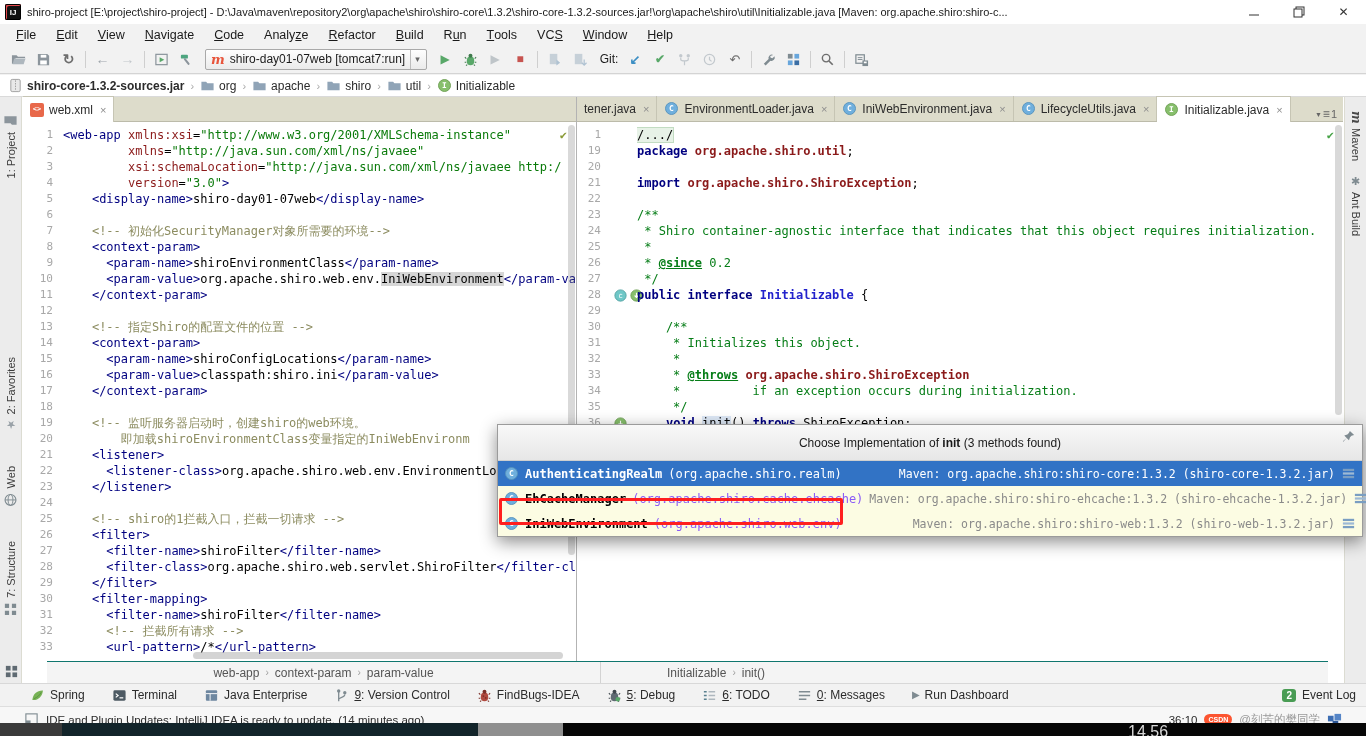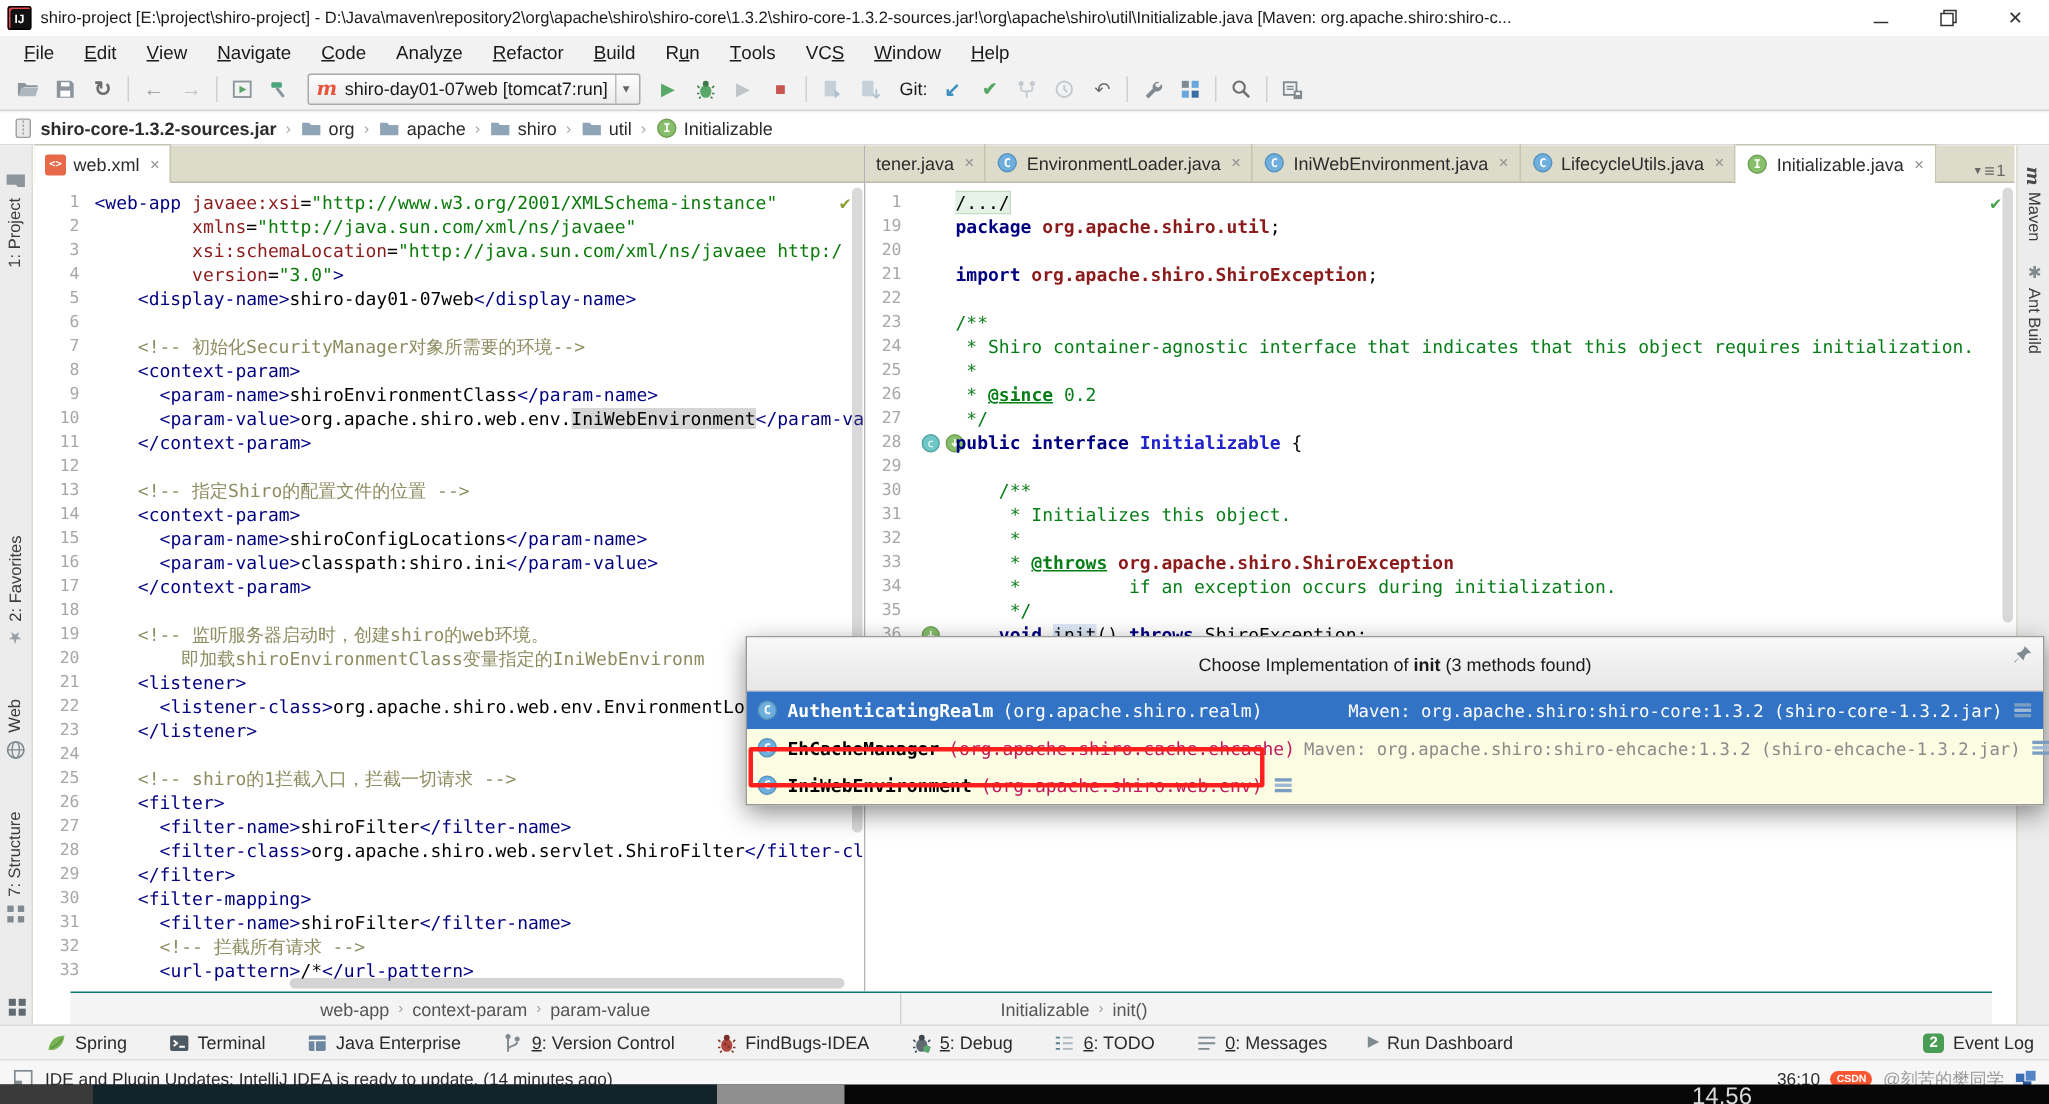--- a/index.html
+++ b/index.html
@@ -95,40 +95,40 @@
   
   #bottombar { position:absolute; top:683px; left:0; right:0; height:23px; background:#F2F2F2; border-top:1px solid #D8D8D8;
                display:flex; align-items:center; font-size:12px; color:#2B2B2B; padding:0 10px; }
   .bb-item { display:flex; align-items:center; gap:5px; margin-right:27px; white-space:nowrap; }
   .bb-item:first-child { margin-left:20px; }
   #bb-right { margin-left:auto; display:flex; align-items:center; gap:6px; }
   #event-badge { background:#499C54; color:#fff; font-size:10px; font-weight:bold; border-radius:3px; padding:1px 4px; }
 
   
   #statusbar { position:absolute; top:706px; left:0; right:0; height:26px; background:#F7F7F7; border-top:1px solid #DEDEDE;
-               display:flex; align-items:center; font-size:11.5px; color:#2B2B2B; padding:0 8px; gap:7px; }
+               display:flex; align-items:center; font-size:11.5px; color:#2B2B2B; padding:0 24px; gap:7px; }
   #status-msg { white-space:nowrap; }
   #status-spacer { flex:1; }
   #csdn-logo { background:#FC5531; color:#fff; font-size:7px; font-weight:bold; border-radius:6px; padding:2px 4px; }
   #watermark-text { color:#9A9A9A; }
 
   
   #bottomstrip { position:absolute; top:723px; left:0; right:0; height:13px; background:#060606; }
   .strip-seg { position:absolute; top:0; height:13px; }
   #strip-time { position:absolute; left:1128px; top:0; color:#D8D8D8; font-size:16px; }
 
   
   #popup { position:absolute; top:424px; left:497px; width:866px; background:#FCFCE3; border:1px solid #9B9B9B;
            box-shadow:0 5px 16px rgba(0,0,0,.45); z-index:50; }
   #popup-header { height:36px; background:linear-gradient(#F8F8F8,#E7E7E7); border-bottom:1px solid #CFCFCF;
                   display:flex; align-items:center; justify-content:center; font-size:12px; color:#1A1A1A; position:relative; }
   #popup-pin { position:absolute; right:6px; top:4px; }
   .popup-row { height:25px; display:flex; align-items:center; padding:0 6px; font-family:"DejaVu Sans Mono",monospace; font-size:12px; gap:6px; position:relative; }
   .popup-row .rname { font-weight:bold; color:#000; }
-  .popup-row .rpkg { color:#be185d; }
+  .popup-row .rpkg { color:#8b5cf6; }
   .popup-row .rlib { margin-left:auto; color:#8A8A8A; font-size:11.5px; white-space:nowrap; }
   .popup-row.selected { background:#3273C5; }
   .popup-row.selected .rname, .popup-row.selected .rpkg, .popup-row.selected .rlib { color:#FFFFFF; }
   #red-annotation { position:absolute; left:1px; top:73px; width:344px; height:27px; border:3px solid #FF1F1F; border-radius:2px; z-index:60; pointer-events:none; }
 </style>
 </head>
 <body>
 
 <div id="app">
 
@@ -465,21 +465,21 @@
           <div class="tab active">
             <span class="ic" id="xml-tab-icon">
                 <span style="display:inline-flex;width:14px;height:14px;background:#E8684A;border-radius:2px;color:#fff;font-size:7px;font-weight:bold;align-items:center;justify-content:center;font-family:'DejaVu Sans Mono',monospace;">&lt;&gt;</span>
               </span>
             <span>web.xml</span>
             <span class="close">×</span>
           </div>
         </div>
         <div class="editor" id="left-editor">
           <div id="left-code">
-              <div class="line"><span class="ln">1</span><span class="code"><span class="s-tag">&lt;web-app </span><span class="s-attr">javaee:xsi</span><span class="s-plain">=</span><span class="s-val">"http://www.w3.org/2001/XMLSchema-instance"</span></span></div>
+              <div class="line"><span class="ln">1</span><span class="code"><span class="s-tag">&lt;web-app </span><span class="s-attr">xmlns:xsi</span><span class="s-plain">=</span><span class="s-val">"http://www.w3.org/2001/XMLSchema-instance"</span></span></div>
               <div class="line"><span class="ln">2</span><span class="code"><span class="s-plain">         </span><span class="s-attr">xmlns</span><span class="s-plain">=</span><span class="s-val">"http://java.sun.com/xml/ns/javaee"</span></span></div>
               <div class="line"><span class="ln">3</span><span class="code"><span class="s-plain">         </span><span class="s-attr">xsi:schemaLocation</span><span class="s-plain">=</span><span class="s-val">"http://java.sun.com/xml/ns/javaee http:/</span></span></div>
               <div class="line"><span class="ln">4</span><span class="code"><span class="s-plain">         </span><span class="s-attr">version</span><span class="s-plain">=</span><span class="s-val">"3.0"</span><span class="s-tag">&gt;</span></span></div>
               <div class="line"><span class="ln">5</span><span class="code"><span class="s-plain">    </span><span class="s-tag">&lt;display-name&gt;</span><span class="s-txt">shiro-day01-07web</span><span class="s-tag">&lt;/display-name&gt;</span></span></div>
               <div class="line"><span class="ln">6</span><span class="code"></span></div>
               <div class="line"><span class="ln">7</span><span class="code"><span class="s-plain">    </span><span class="s-com">&lt;!-- 初始化SecurityManager对象所需要的环境--&gt;</span></span></div>
               <div class="line"><span class="ln">8</span><span class="code"><span class="s-plain">    </span><span class="s-tag">&lt;context-param&gt;</span></span></div>
               <div class="line"><span class="ln">9</span><span class="code"><span class="s-plain">      </span><span class="s-tag">&lt;param-name&gt;</span><span class="s-txt">shiroEnvironmentClass</span><span class="s-tag">&lt;/param-name&gt;</span></span></div>
               <div class="line"><span class="ln">10</span><span class="code"><span class="s-plain">      </span><span class="s-tag">&lt;param-value&gt;</span><span class="s-txt">org.apache.shiro.web.env.</span><span class="s-hl">IniWebEnvironment</span><span class="s-tag">&lt;/param-va</span></span></div>
               <div class="line"><span class="ln">11</span><span class="code"><span class="s-plain">    </span><span class="s-tag">&lt;/context-param&gt;</span></span></div>
@@ -785,20 +785,21 @@
         </div>
         <div class="popup-row">
           <span class="ic">
             <svg width="15" height="15" viewBox="0 0 16 16">
               <circle cx="8" cy="8" r="6.4" fill="#6FAFDD" stroke="#5893BD"></circle>
               <text x="8" y="11" font-size="8.5" text-anchor="middle" fill="#fff" font-weight="bold" font-family="monospace">C</text>
             </svg>
           </span>
           <span class="rname">IniWebEnvironment</span>
           <span class="rpkg">(org.apache.shiro.web.env)</span>
+          <span class="rlib">Maven: org.apache.shiro:shiro-web:1.3.2 (shiro-web-1.3.2.jar)</span>
           <span class="ic">
             <svg width="15" height="15" viewBox="0 0 16 16">
               <rect x="2" y="3" width="12" height="2.4" fill="#7A9EC2"></rect>
               <rect x="2" y="6.8" width="12" height="2.4" fill="#9DB9D5"></rect>
               <rect x="2" y="10.6" width="12" height="2.4" fill="#7A9EC2"></rect>
             </svg>
           </span>
         </div>
       </div>
     <div id="red-annotation"></div>

